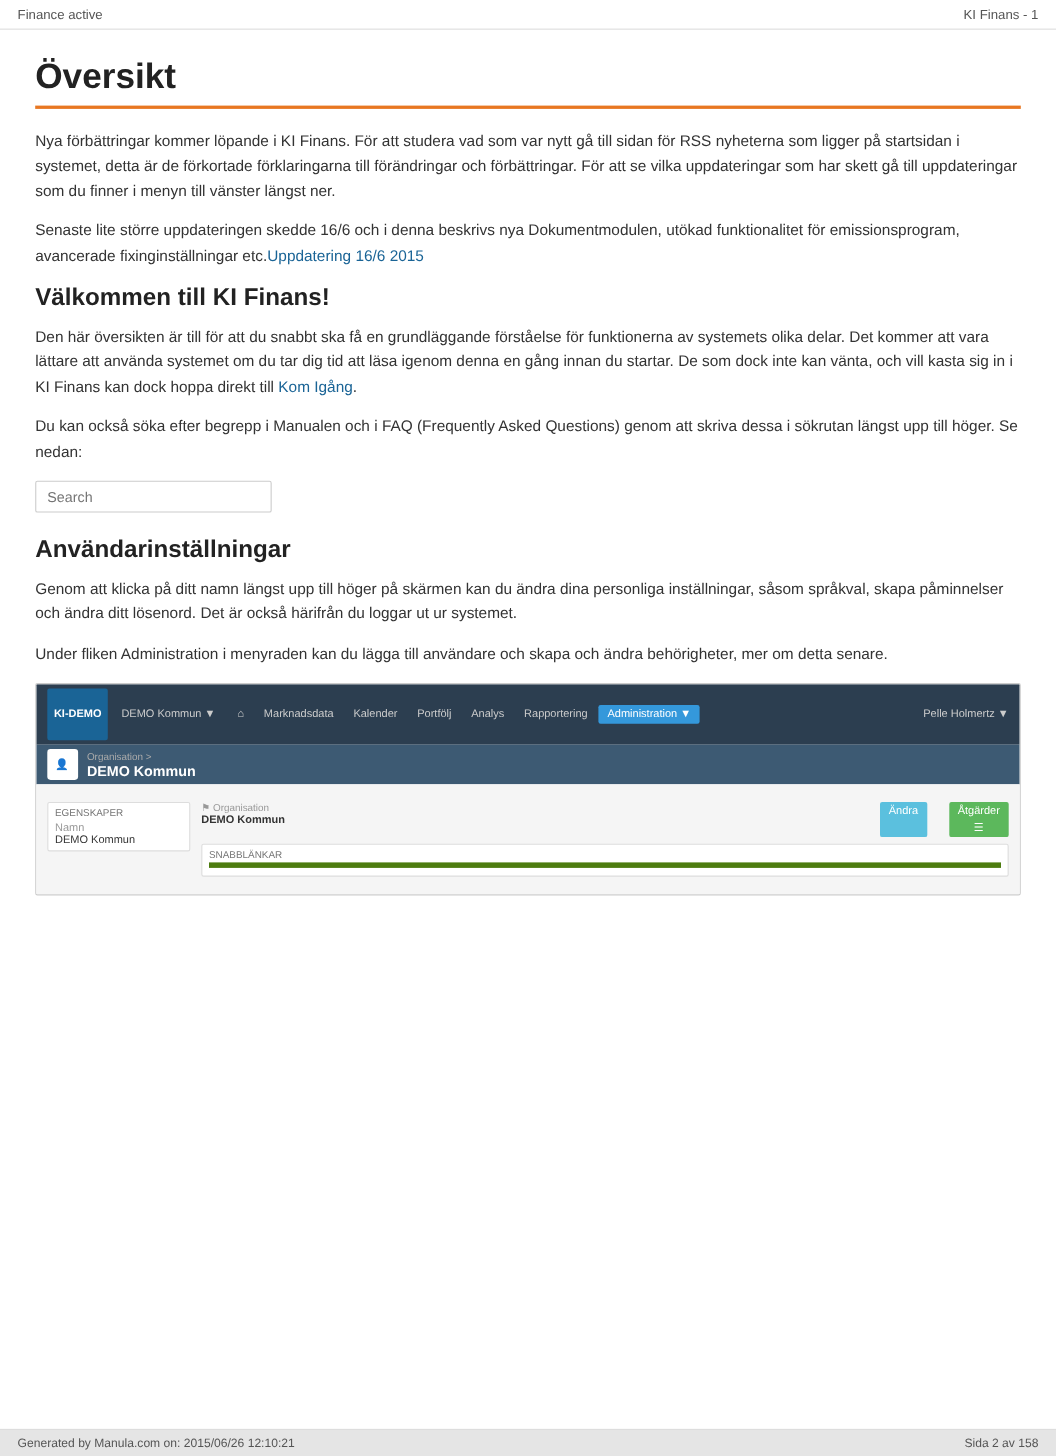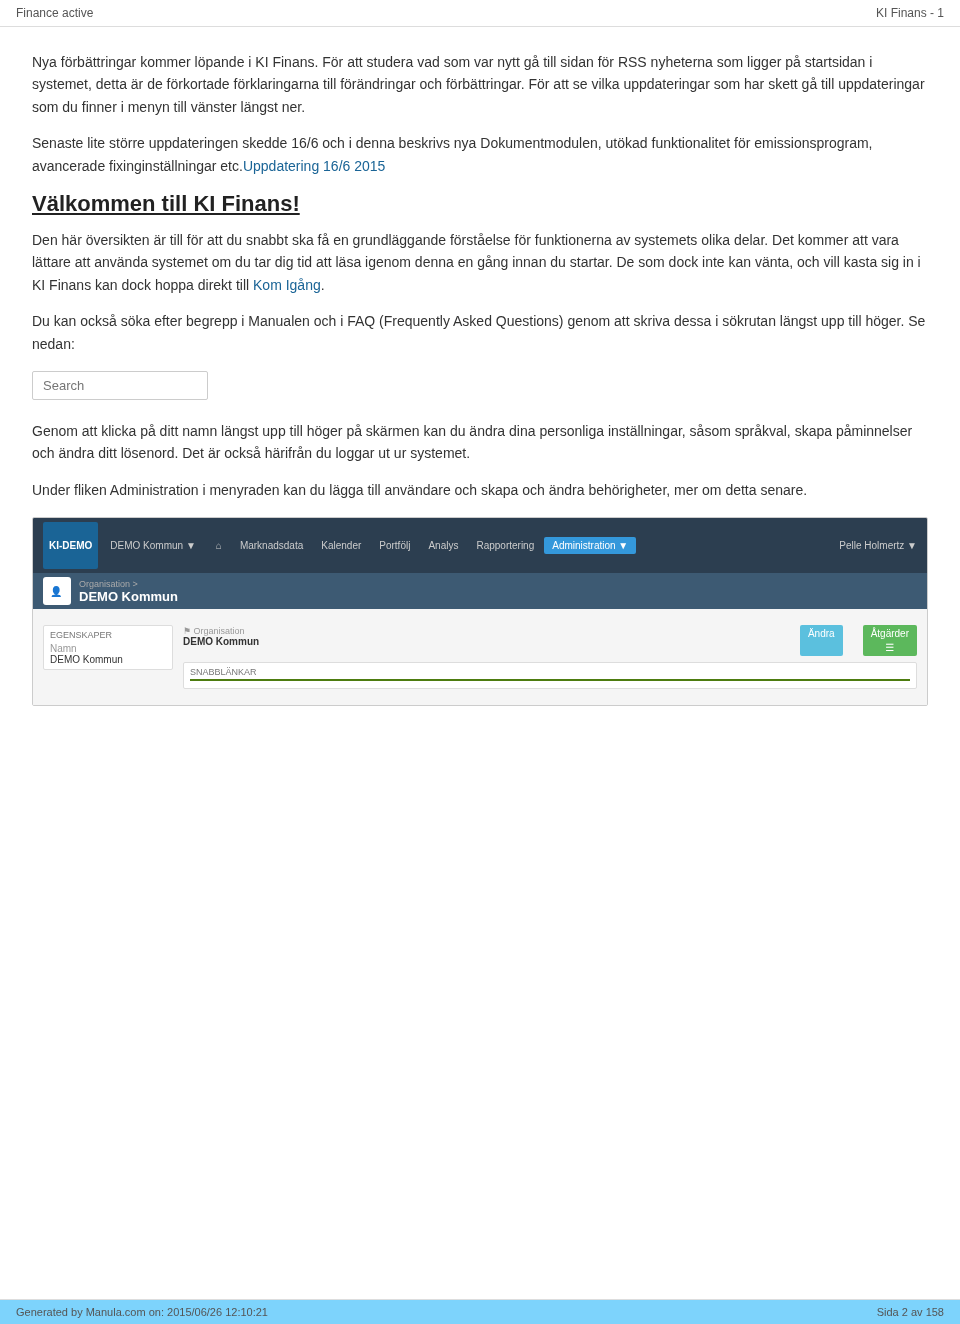--- a/index.html
+++ b/index.html
@@ -48,35 +48,34 @@
       margin-bottom: 14px;
     }
 
     
     .section-heading {
       font-size: 22px;
       font-weight: bold;
       color: #222;
       margin-top: 12px;
       margin-bottom: 12px;
-      text-decoration: underline;
     }
 
     
     a {
       color: #1a6496;
       text-decoration: none;
     }
 
     
     .search-box-container {
       margin: 16px 0 20px 0;
     }
     .search-input {
-      width: 176px;
+      width: 215px;
       padding: 6px 10px;
       border: 1px solid #ccc;
       border-radius: 2px;
       font-size: 13px;
       color: #404040;
     }
 
     
     .app-screenshot {
       width: 100%;
@@ -221,21 +220,21 @@
     .app-right-section {
       background: #fff;
       border: 1px solid #ddd;
       border-radius: 2px;
       padding: 4px 6px;
     }
     .app-section-title {
       color: #777;
       font-size: 9px;
       text-transform: uppercase;
-      border-bottom: 2px solid #4d7c0f;
+      border-bottom: 5px solid #4d7c0f;
       padding-bottom: 2px;
       margin-bottom: 3px;
     }
     .app-field-row {
       display: flex;
       gap: 6px;
       font-size: 10px;
     }
     .app-field-label {
       color: #999;
@@ -251,33 +250,34 @@
       bottom: 0;
       left: 0;
       right: 0;
       display: flex;
       justify-content: space-between;
       align-items: center;
       padding: 6px 16px;
       border-top: 1px solid #ddd;
       font-size: 11px;
       color: #555;
-      background: #7dd3fc;
+      background: #e5e5e5;
     }
   </style>
 </head>
 <body>
 
 <div class="top-bar">
   <span>Finance active</span>
   <span>KI Finans - 1</span>
 </div>
 
 <div class="main-content">
 
+  <h1 class="page-title">Översikt</h1>
 
   <p class="content-paragraph">
     <span>Nya förbättringar kommer löpande i KI Finans. För att studera vad som var nytt gå till sidan för RSS nyheterna som ligger på startsidan i systemet, detta är de förkortade förklaringarna till förändringar och förbättringar. För att se vilka uppdateringar som har skett gå till uppdateringar som du finner i menyn till vänster längst ner.</span>
   </p>
 
   <p class="content-paragraph">
     <span>Senaste lite större uppdateringen skedde 16/6 och i denna beskrivs nya Dokumentmodulen, utökad funktionalitet för emissionsprogram, avancerade fixinginställningar etc.</span><a href="#">Uppdatering 16/6 2015</a>
   </p>
 
   <h2 class="section-heading">Välkommen till KI Finans!</h2>
@@ -285,20 +285,21 @@
   <p class="content-paragraph">
     <span>Den här översikten är till för att du snabbt ska få en grundläggande förståelse för funktionerna av systemets olika delar. Det kommer att vara lättare att använda systemet om du tar dig tid att läsa igenom denna en gång innan du startar. De som dock inte kan vänta, och vill kasta sig in i KI Finans kan dock hoppa direkt till </span><a href="#">Kom Igång</a><span>.</span>
   </p>
 
   <p class="content-paragraph">Du kan också söka efter begrepp i Manualen och i FAQ (Frequently Asked Questions) genom att skriva dessa i sökrutan längst upp till höger. Se nedan:</p>
 
   <div class="search-box-container">
     <input type="text" class="search-input" placeholder="Search" style="">
   </div>
 
+  <h2 class="section-heading">Användarinställningar</h2>
 
   <p class="content-paragraph">Genom att klicka på ditt namn längst upp till höger på skärmen kan du ändra dina personliga inställningar, såsom språkval, skapa påminnelser och ändra ditt lösenord. Det är också härifrån du loggar ut ur systemet.</p>
 
   <p class="content-paragraph">Under fliken Administration i menyraden kan du lägga till användare och skapa och ändra behörigheter, mer om detta senare.</p>
 
   <div class="app-screenshot">
 
     <div class="app-navbar">
       <div class="app-navbar-left">
         <span class="app-brand">KI-DEMO</span>

